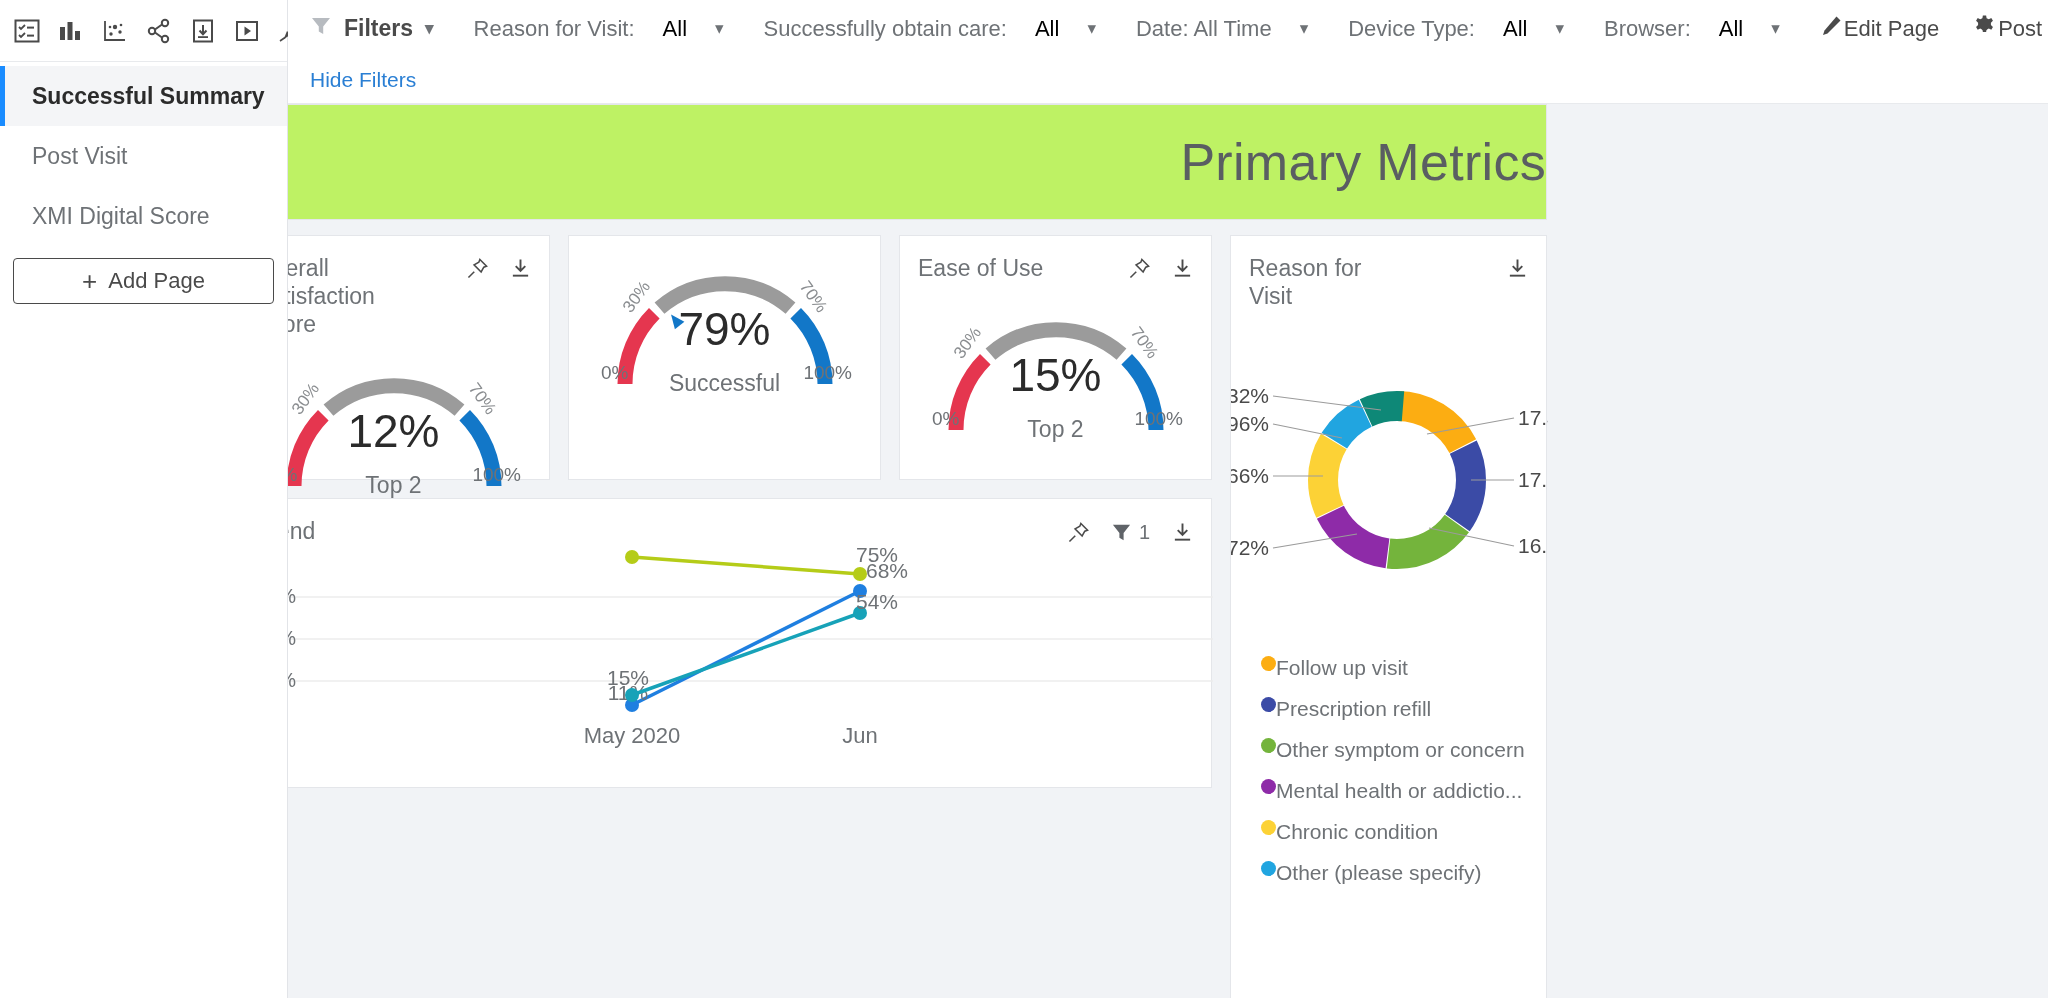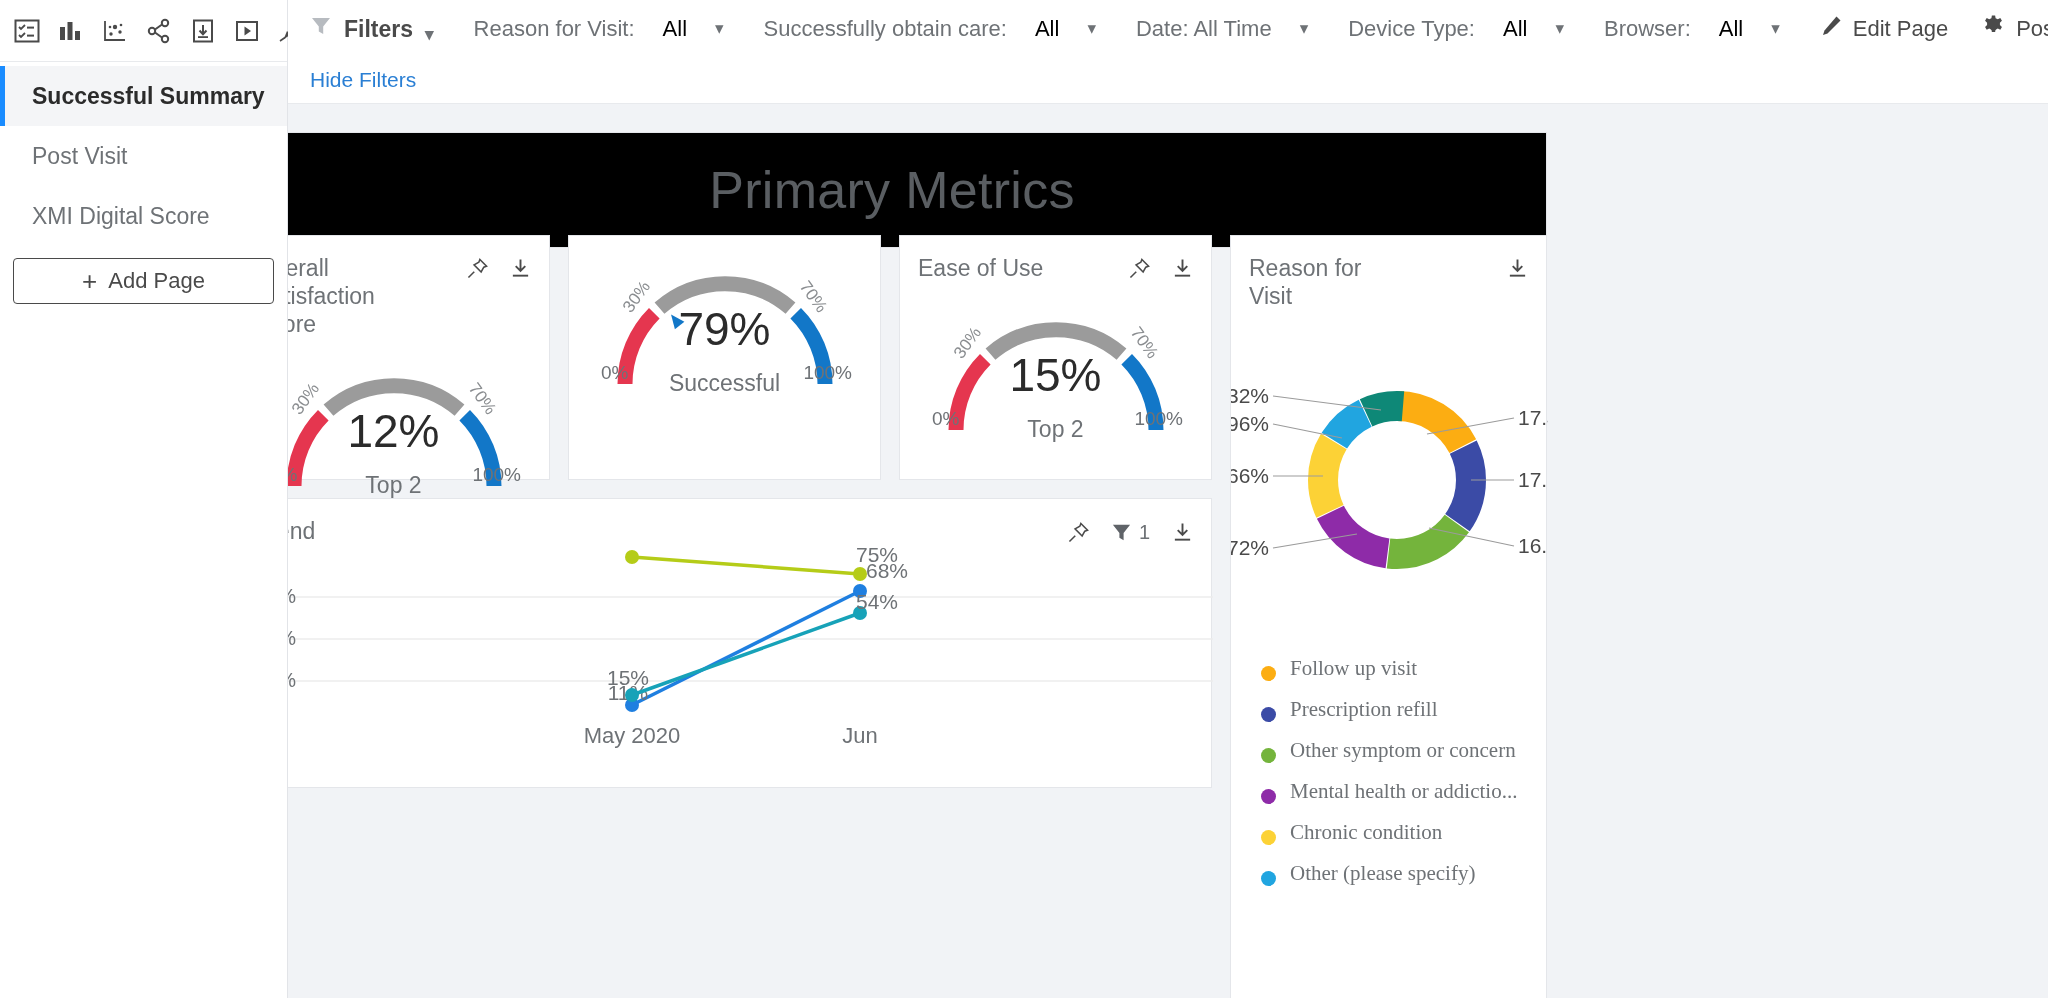--- a/index.html
+++ b/index.html
@@ -55,47 +55,47 @@
   .main { flex: 1; height: 998px; display: flex; flex-direction: column; background: #f1f3f6; }
   .filterbar {
     background: #fff; border-bottom: 1px solid #e8eaed;
     padding: 0 0 0 12px;
   }
   .filter-row1 {
     height: 57px; display: flex; align-items: center;
     gap: 0; padding-left: 10px;
   }
   .filters-label {
-    display: flex; align-items: flex-end; gap: 12px;
+    display: flex; align-items: center; gap: 12px;
     font-size: 23px; font-weight: bold; color: #4a4a4a;
     cursor: pointer; margin-right: 40px;
   }
   .chev { color: #6e7276; font-size: 17px; line-height: 1; }
   .filter-chip {
     display: flex; align-items: center; gap: 28px;
     font-size: 22px; color: #6e7276; cursor: pointer;
     margin-right: 40px; white-space: nowrap;
   }
   .filter-chip .fv { color: #000000; }
   .spacer { flex: 1; }
   .tool-btn {
-    display: flex; align-items: center; gap: 11px;
+    display: flex; align-items: center; gap: 2px;
     font-size: 22px; color: #4a4a4a; cursor: pointer;
     margin-right: 34px; white-space: nowrap;
   }
   .filter-row2 { height: 46px; display: flex; align-items: center; padding-left: 10px; }
   .hide-filters { font-size: 21px; color: #2a7fd4; cursor: pointer; }
 
   .canvas { flex: 1; overflow: hidden; padding: 14px 0 0 0; position: relative; }
 
   .banner {
     position: absolute; left: 238px; top: 110px;
     width: 1310px; height: 116px;
-    background: #000000; border: 1px solid #e4e6ea;
-    display: flex; align-items: center; justify-content: center; margin-top: 28px;
+    background: #bef264; border: 1px solid #e4e6ea;
+    display: flex; align-items: center; justify-content: flex-end;
   }
   .banner-title { font-size: 52px; color: #5a5e62; font-weight: normal; letter-spacing: .3px; }
 
   .card { position: absolute; background: #fff; border: 1px solid #e4e6ea; }
   .card-head {
     display: flex; align-items: flex-start; justify-content: space-between;
     padding: 18px 18px 0 18px;
   }
   .card-title { font-size: 23px; color: #6e7276; line-height: 1.22; max-width: 58%; }
   .card-acts { display: flex; align-items: center; gap: 22px; padding-top: 4px; }
@@ -122,21 +122,21 @@
   
   .trend-body { position: relative; width: 100%; height: 250px; }
   .axis-lbl { font-size: 20px; fill: #6e7276; font-family: "Liberation Sans", sans-serif; }
   .pt-lbl   { font-size: 21px; fill: #6e7276; font-family: "Liberation Sans", sans-serif; }
   .x-lbl    { font-size: 22px; fill: #6e7276; font-family: "Liberation Sans", sans-serif; }
 
   
   .donut-wrap { position: relative; width: 100%; height: 300px; margin-top: 18px; }
   .dn-lbl { font-size: 21px; fill: #4a4a4a; font-family: "Liberation Sans", sans-serif; }
   .legend { padding: 28px 0 0 30px; }
-  .lg-row { display: flex; align-items: flex-end; gap: 14px; height: 25px; margin-bottom: 16px; font-family: Liberation Serif, serif; }
+  .lg-row { display: flex; align-items: flex-start; height: 25px; margin-bottom: 16px; }
   .lg-dot { width: 15px; height: 15px; border-radius: 50%; flex: none; }
   .lg-txt { font-size: 21px; color: #6e7276; white-space: nowrap; }
 </style>
 </head>
 <body>
 
 <div id="app">
 
   <div class="sidebar">
 

